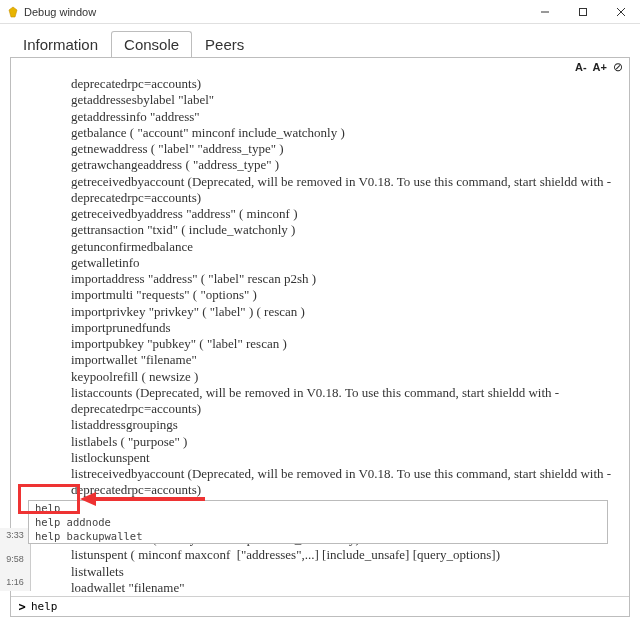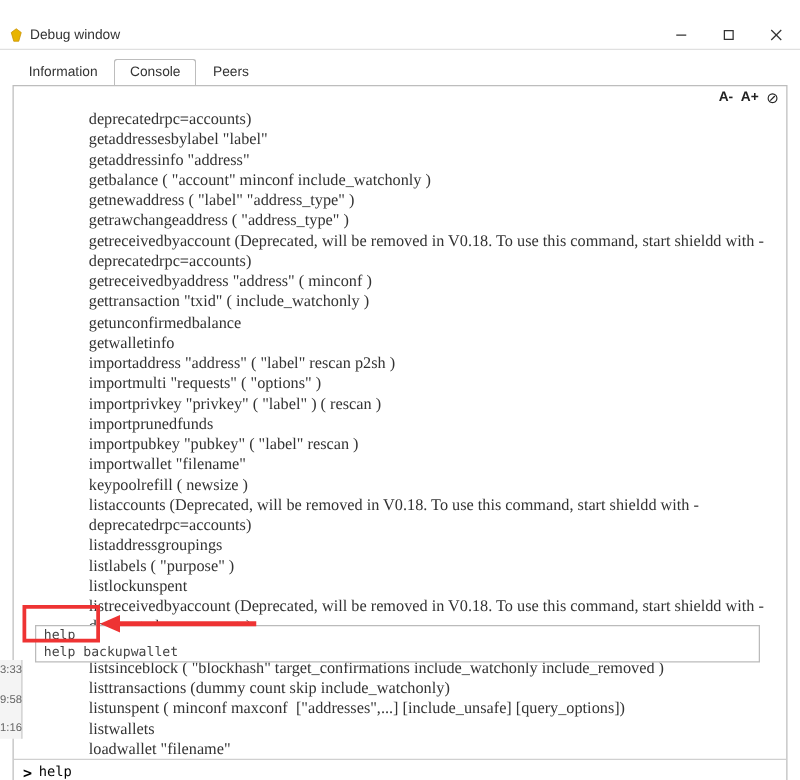--- a/index.html
+++ b/index.html
@@ -12,21 +12,20 @@
     overflow: hidden;
     position: relative;
   }
   .titlebar {
     height: 24px;
     background: #fff;
     border-bottom: 1px solid #e0e0e0;
     display: flex;
     align-items: center;
     padding: 0 0 0 6px;
-    margin-top: 16px;
   }
   .titlebar .icon {
     width: 14px; height: 14px;
     display: inline-flex; align-items:center; justify-content:center;
     margin-right: 4px;
   }
   .titlebar .title { font-size: 11px; color: #333; }
   .win-controls { margin-left: auto; display: flex; }
   .win-btn {
     width: 38px; height: 24px;
@@ -34,21 +33,21 @@
     font-size: 11px; color: #333;
   }
   .tabs {
     display: flex;
     padding: 6px 10px 0 10px;
     gap: 0;
     background:#fff;
   }
   .tab {
     padding: 4px 12px;
-    font-size: 11px;
+    font-size: 15px;
     color: #333;
     border: 1px solid transparent;
     border-bottom: none;
     position: relative;
     top: 1px;
     background: #fff;
   }
   .tab.active {
     border-color: #bdbdbd;
     border-bottom: 1px solid #fff;
@@ -133,21 +132,21 @@
     position:absolute;
     left: 80px; top: 489px;
     z-index:20;
     pointer-events:none;
   }
   .sidecut {
     position:absolute;
     left:0; top:528px;
     background:#f4f4f4;
     border-right:1px solid #ccc;
-    width: 18px;
+    width: 31px;
     font-size:9px;
     color:#666;
     text-align:center;
     line-height:1.3;
     padding:2px 0;
   }
 </style>
 </head>
 <body>
 
@@ -240,20 +239,21 @@
 walletpassphrase "passphrase" timeout
 walletpassphrasechange "oldpassphrase" "newpassphrase"</div>
   <div class="input-row">
     <span class="prompt">&gt;</span>
     <input class="cmd-input" value="help" style="">
   </div>
 </div>
 
 <div class="suggestions" id="sugbox">
     <div class="sug-item">help</div>
+    <div class="sug-item">help addnode</div>
     <div class="sug-item">help backupwallet</div>
   </div>
 
 <div class="annot-box1"></div>
 <svg class="annot-arrow" width="130" height="24">
   <line x1="125" y1="10" x2="12" y2="10" stroke="#e33" stroke-width="4"></line>
   <polygon points="0,10 16,3 16,17" fill="#e33"></polygon>
 </svg>
 
 <div class="sidecut">

